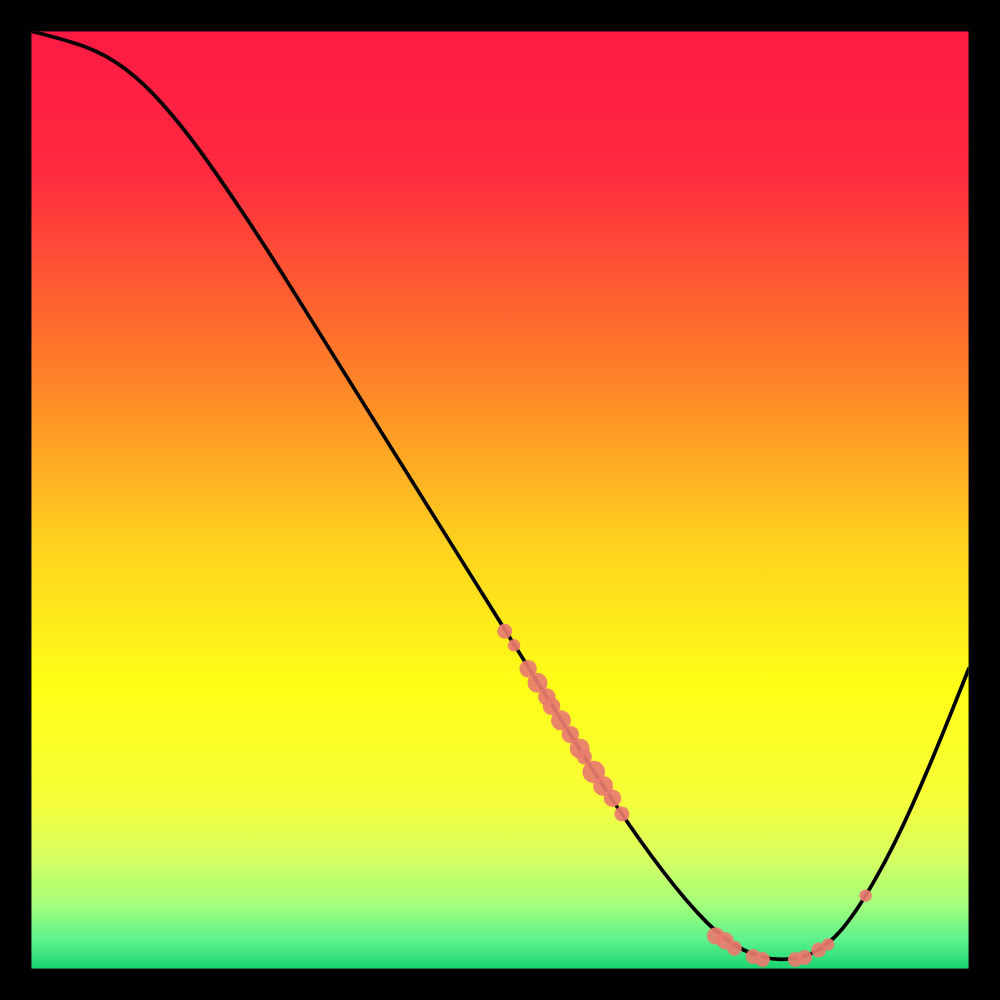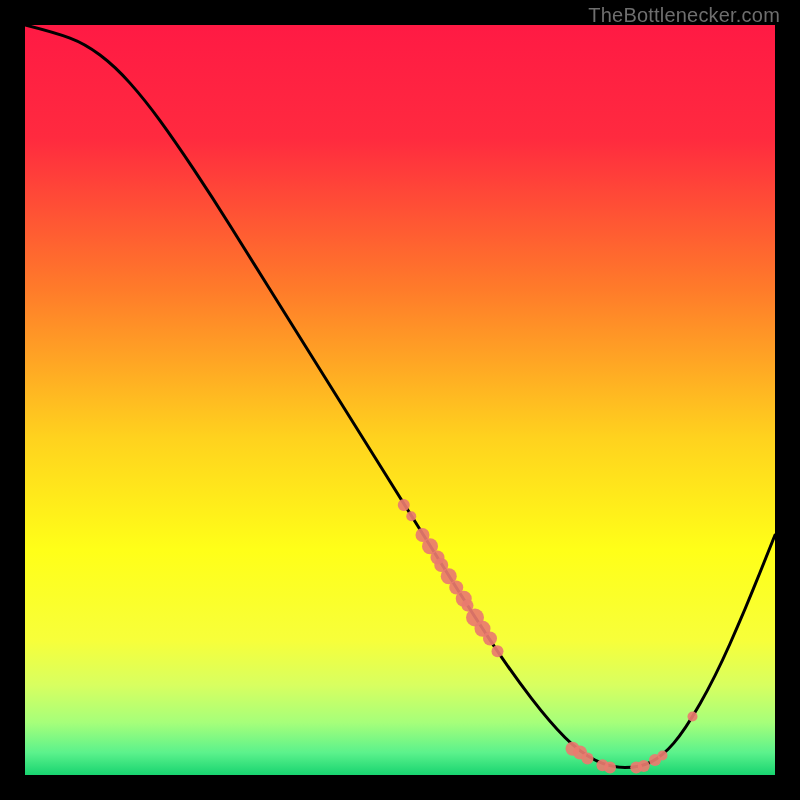--- a/index.html
+++ b/index.html
@@ -26,21 +26,20 @@
     font-weight: 500;
     color: #6e6e6e;
     letter-spacing: 0.2px;
   }
   svg { display: block; }
 </style>
 </head>
 <body>
 
 <div class="chart-container">
-  <div class="attribution">TheBottlenecker.com</div>
   <div class="plot-area">
     <svg id="chart-svg" width="750" height="750" viewBox="0 0 750 750">
       <defs>
         <linearGradient id="bg-grad" x1="0" y1="0" x2="0" y2="1">
             <stop offset="0%" stop-color="#ff1a44"></stop>
             <stop offset="15%" stop-color="#ff2a3f"></stop>
             <stop offset="35%" stop-color="#ff7a2a"></stop>
             <stop offset="55.00000000000001%" stop-color="#ffd21e"></stop>
             <stop offset="70%" stop-color="#ffff18"></stop>
             <stop offset="82%" stop-color="#f7ff3a"></stop>

